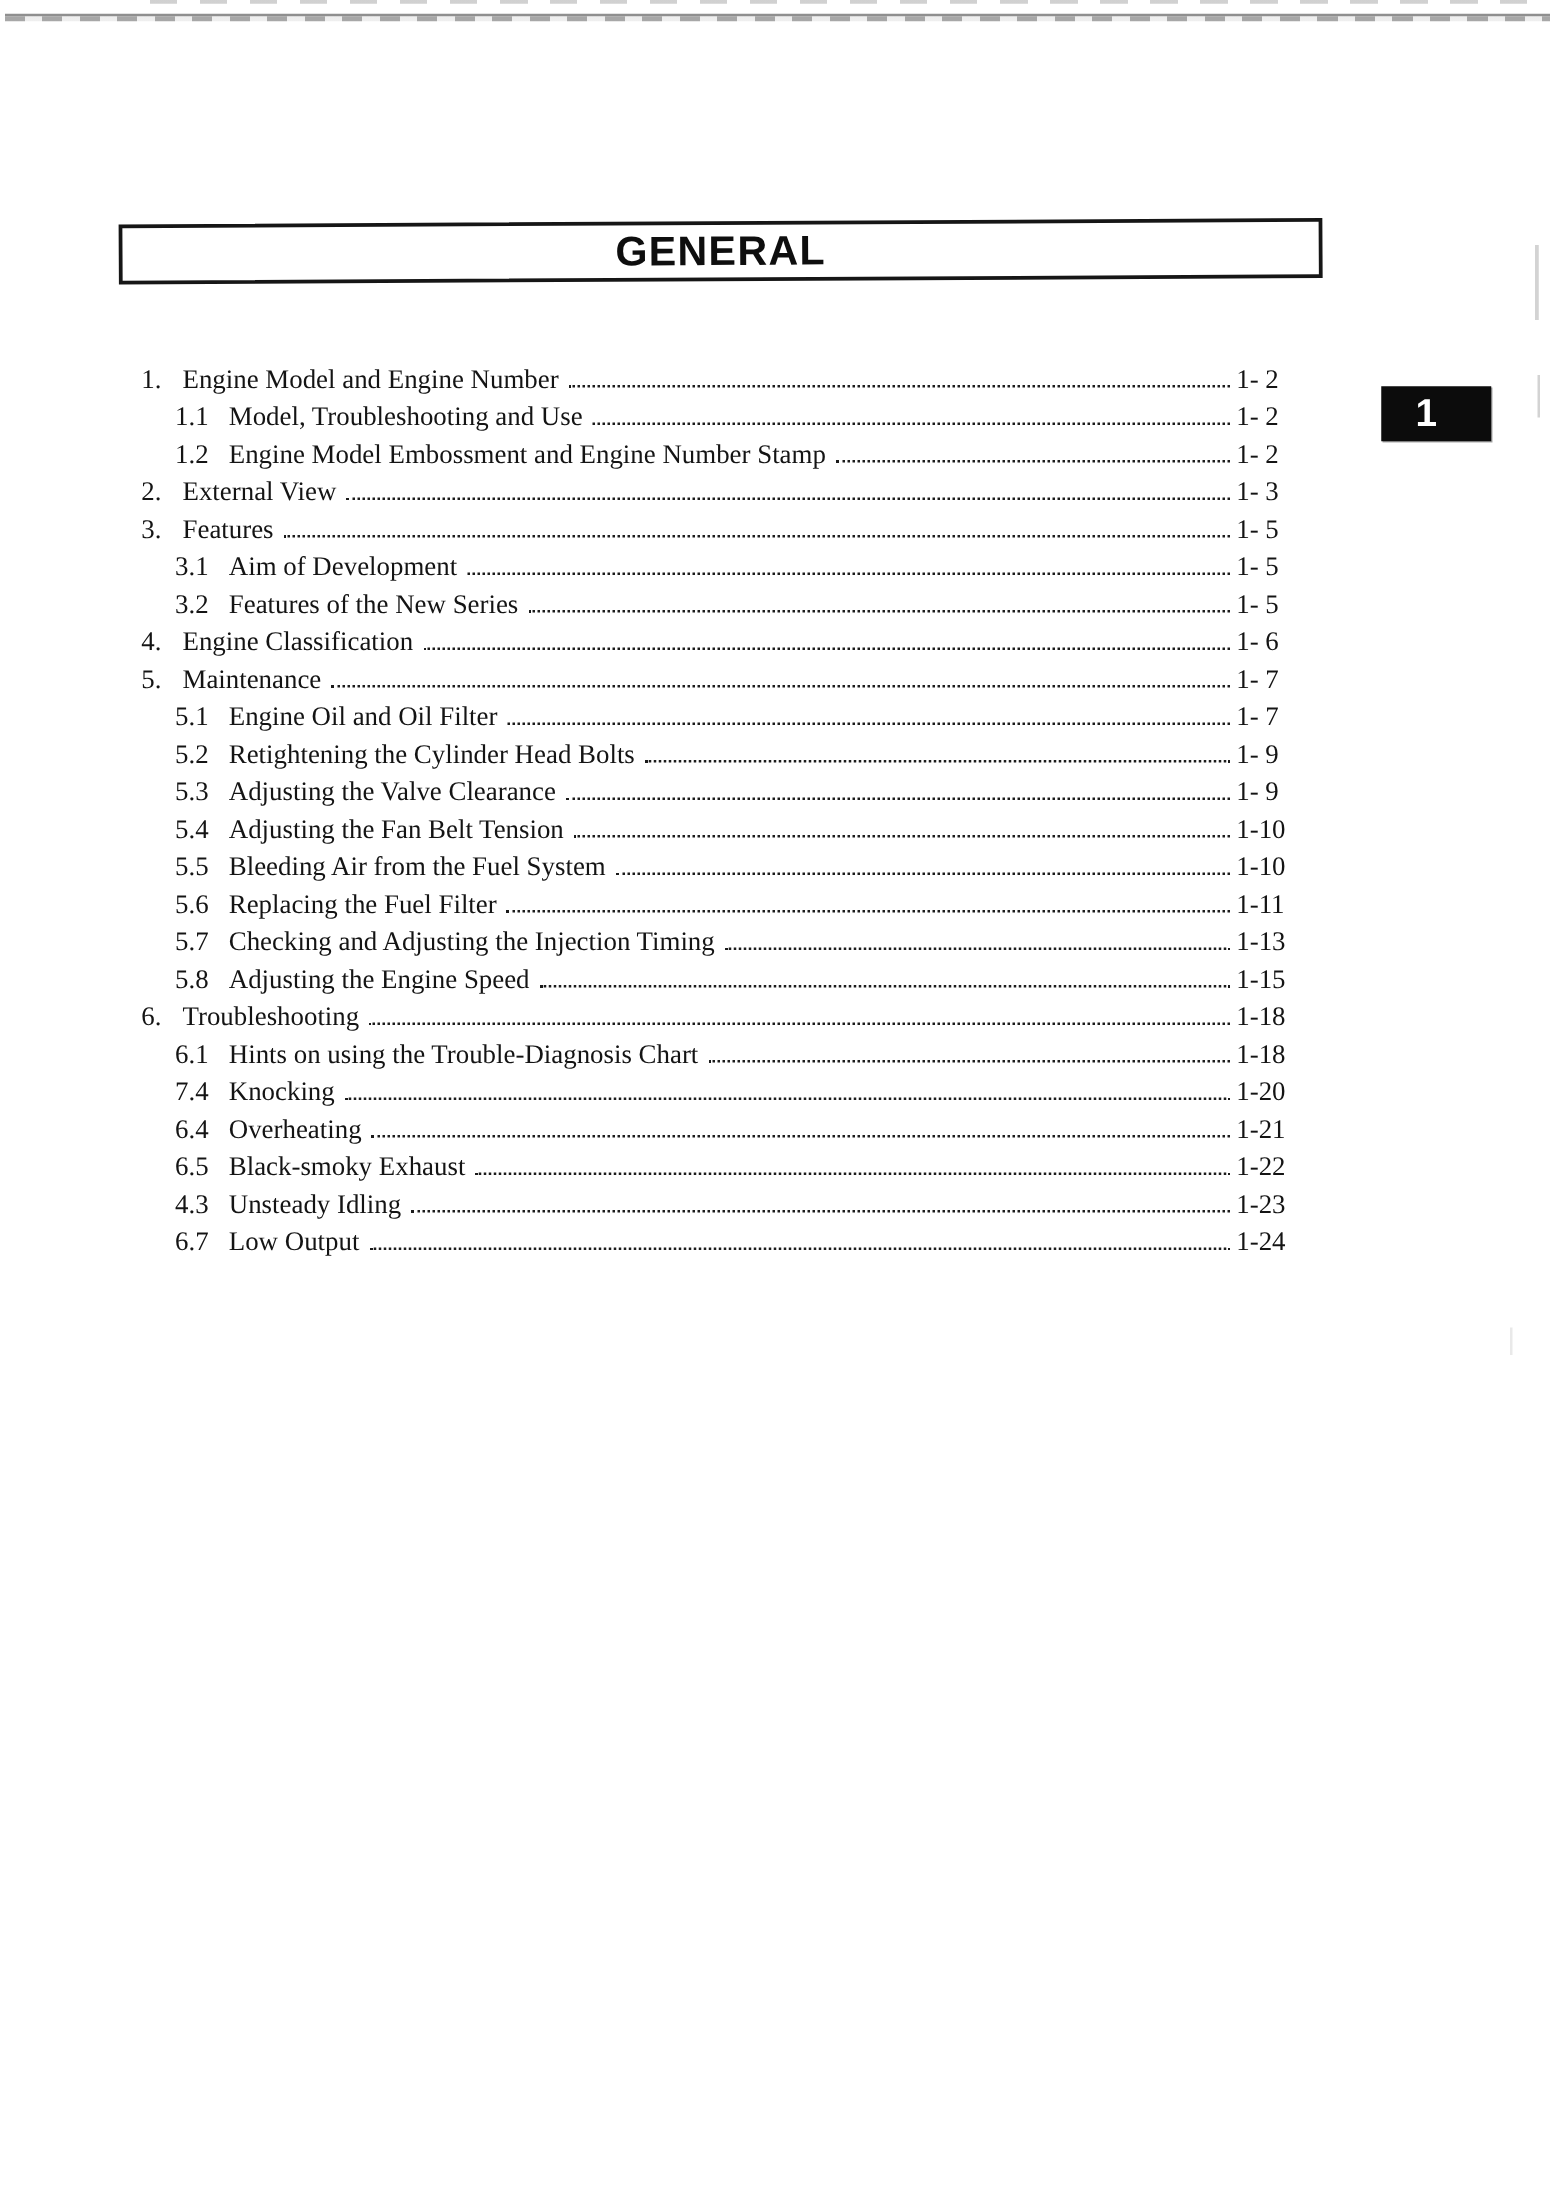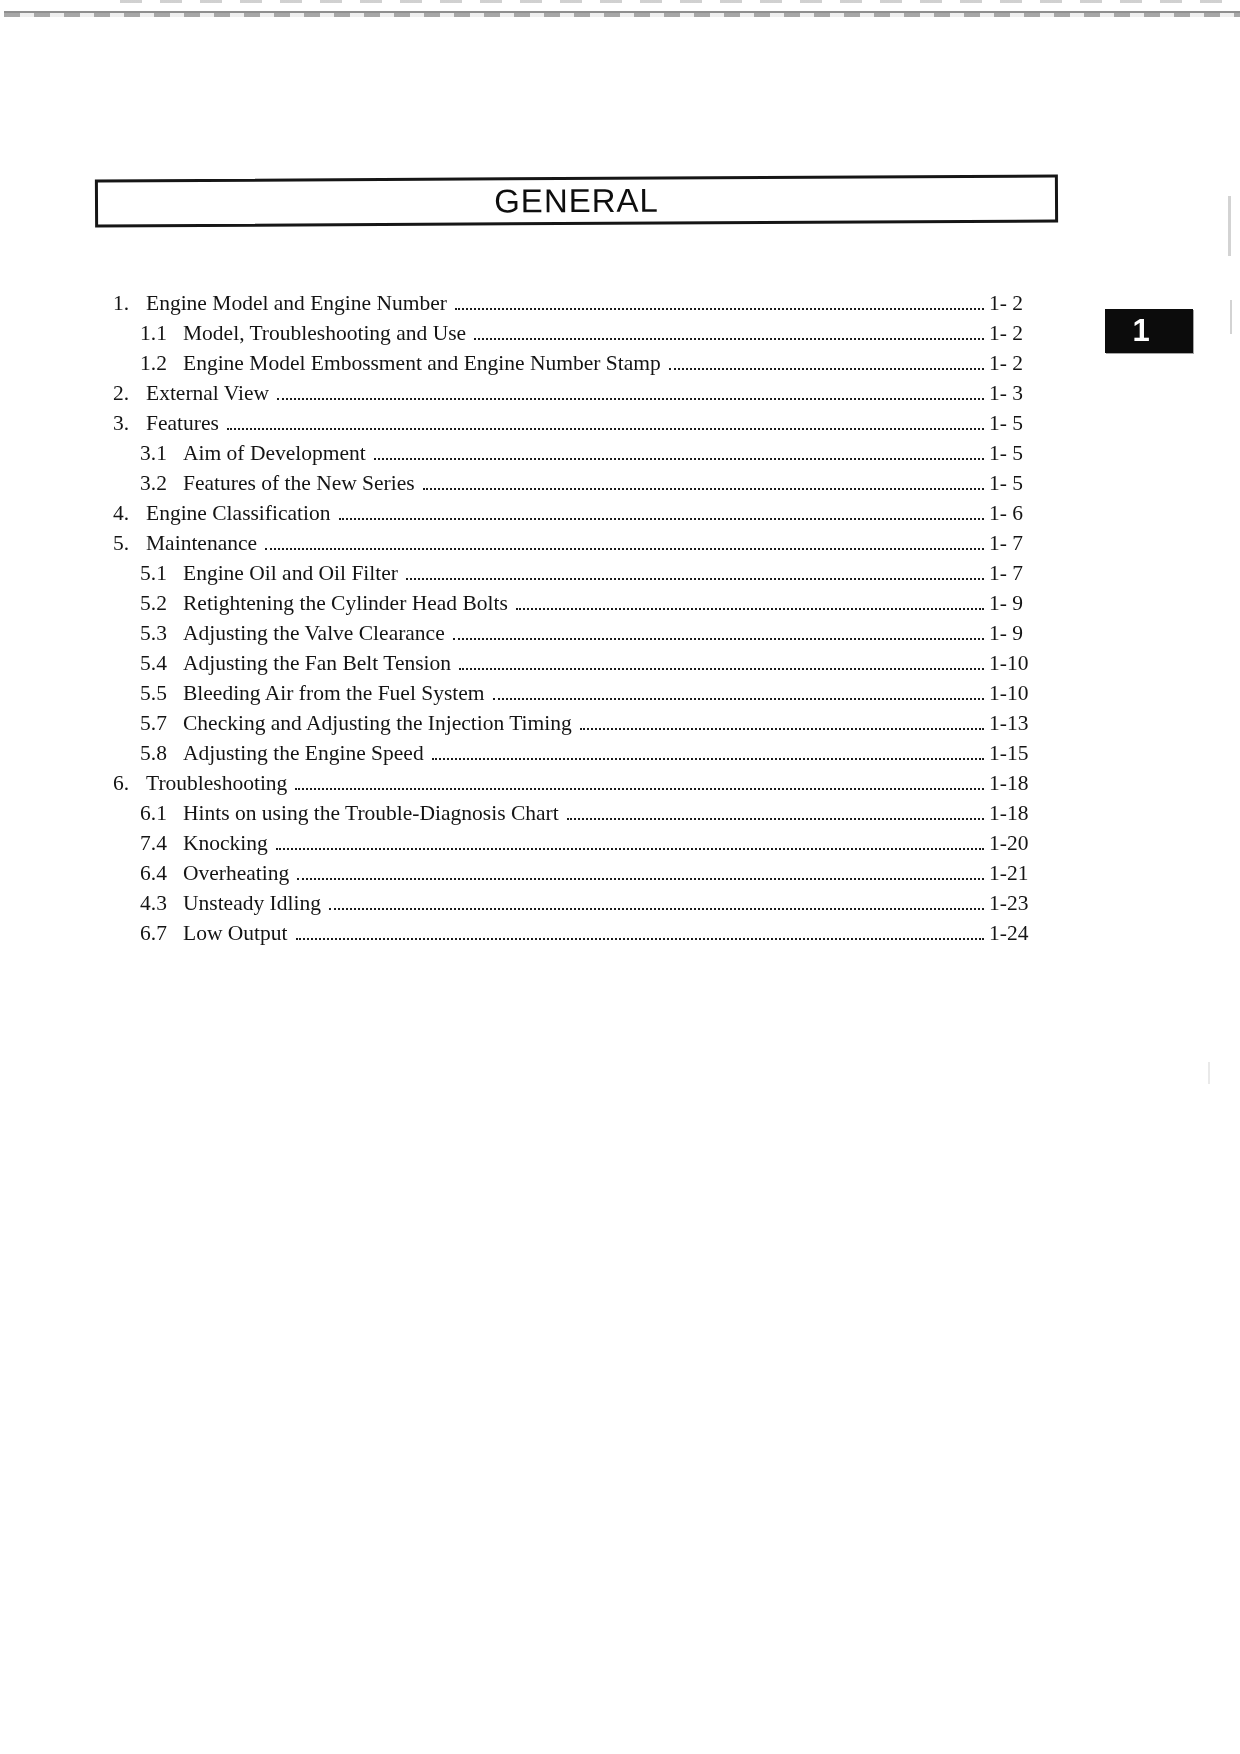--- a/index.html
+++ b/index.html
@@ -28,21 +28,21 @@
   
   .title-box{
     position:absolute;left:95px;top:177px;width:957px;height:42px;
     border:3px solid #161616;
     display:flex;align-items:center;justify-content:center;
     transform:rotate(-0.3deg);
     background:#fff;
   }
   .title-box span{
     font-family:"Liberation Sans", sans-serif;
-    font-weight:normal;font-size:33px;letter-spacing:1px;color:#0e0e0e;
+    font-weight:bold;font-size:33px;letter-spacing:1px;color:#0e0e0e;
   }
 
   
   .chapter-tab{
     position:absolute;left:1105px;top:309px;width:88px;height:44px;
     background:#0c0c0c;
     display:flex;align-items:center;justify-content:center;
     padding-right:0;
     box-shadow:1px 1px 0 rgba(0,0,0,.35);
   }
@@ -173,20 +173,26 @@
       <span class="dots"></span>
       <span class="pagenum">1-10</span>
     </div>
       <div class="toc-row lvl2">
       <span class="num">5.5</span>
       <span class="label">Bleeding Air from the Fuel System</span>
       <span class="dots"></span>
       <span class="pagenum">1-10</span>
     </div>
       <div class="toc-row lvl2">
+      <span class="num">5.6</span>
+      <span class="label">Replacing the Fuel Filter</span>
+      <span class="dots"></span>
+      <span class="pagenum">1-11</span>
+    </div>
+      <div class="toc-row lvl2">
       <span class="num">5.7</span>
       <span class="label">Checking and Adjusting the Injection Timing</span>
       <span class="dots"></span>
       <span class="pagenum">1-13</span>
     </div>
       <div class="toc-row lvl2">
       <span class="num">5.8</span>
       <span class="label">Adjusting the Engine Speed</span>
       <span class="dots"></span>
       <span class="pagenum">1-15</span>
@@ -207,20 +213,26 @@
       <span class="num">7.4</span>
       <span class="label">Knocking</span>
       <span class="dots"></span>
       <span class="pagenum">1-20</span>
     </div>
       <div class="toc-row lvl2">
       <span class="num">6.4</span>
       <span class="label">Overheating</span>
       <span class="dots"></span>
       <span class="pagenum">1-21</span>
+    </div>
+      <div class="toc-row lvl2">
+      <span class="num">6.5</span>
+      <span class="label">Black-smoky Exhaust</span>
+      <span class="dots"></span>
+      <span class="pagenum">1-22</span>
     </div>
       <div class="toc-row lvl2">
       <span class="num">4.3</span>
       <span class="label">Unsteady Idling</span>
       <span class="dots"></span>
       <span class="pagenum">1-23</span>
     </div>
       <div class="toc-row lvl2">
       <span class="num">6.7</span>
       <span class="label">Low Output</span>

